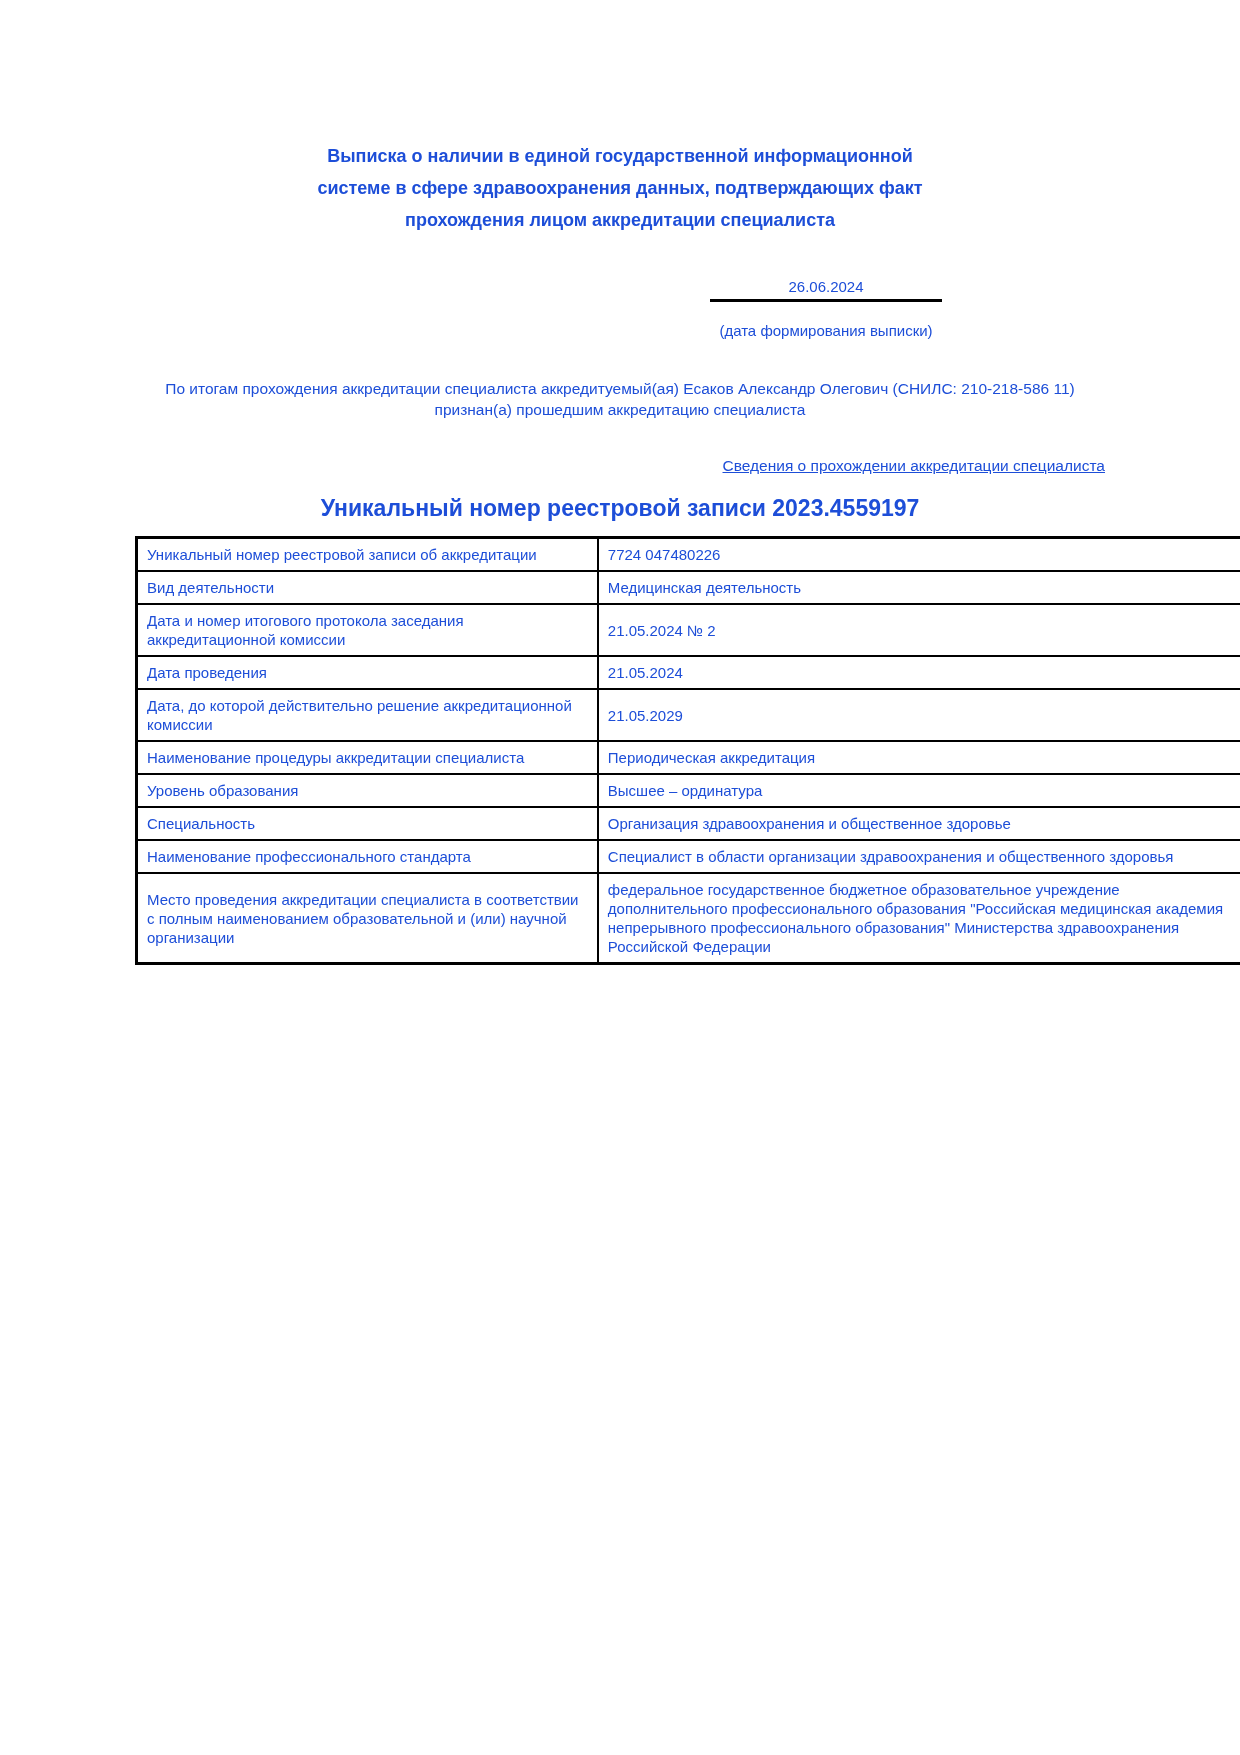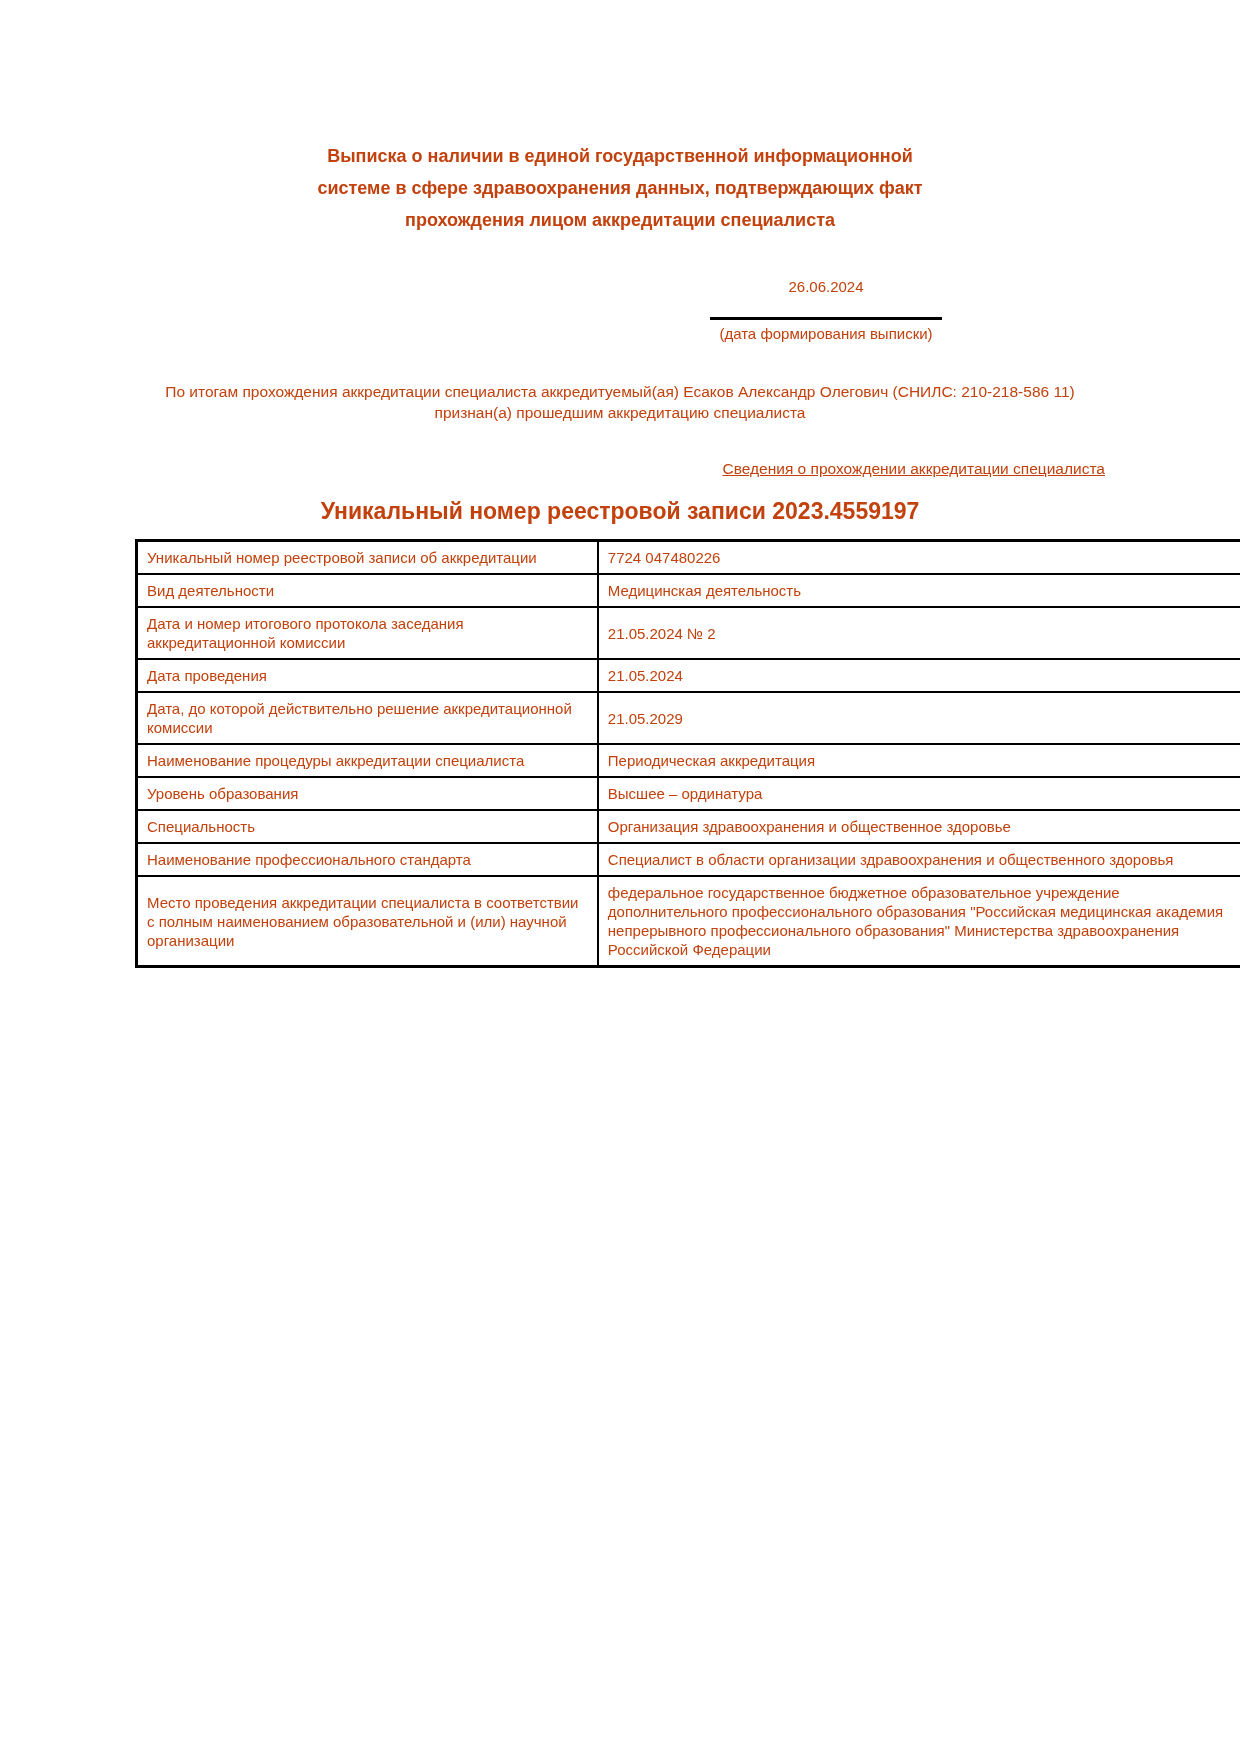--- a/index.html
+++ b/index.html
@@ -6,46 +6,46 @@
     margin: 0;
     padding: 0;
     background: #ffffff;
   }
   .page {
     width: 1240px;
     height: 1755px;
     box-sizing: border-box;
     padding: 140px 135px 0 135px;
     background: #ffffff;
-    color: #c2410c;
+    color: #1d4ed8;
     font-family: "Liberation Sans", "DejaVu Sans", sans-serif;
     overflow: hidden;
   }
   .doc-title {
     text-align: center;
     font-size: 18px;
     font-weight: bold;
     line-height: 32px;
   }
   .date-block {
     margin-top: 42px;
     margin-left: 575px;
     width: 232px;
     text-align: center;
     font-size: 15px;
   }
   .date-value {
     display: block;
-    padding-bottom: 21px;
+    padding-bottom: 3px;
     border-bottom: 3px solid #000000;
     line-height: 18px;
   }
   .date-caption {
     display: block;
-    margin-top: 5px;
+    margin-top: 20px;
     line-height: 18px;
     white-space: nowrap;
   }
   .intro {
     margin-top: 38px;
     text-align: center;
     font-size: 15.5px;
     line-height: 21px;
   }
   .section-heading {

